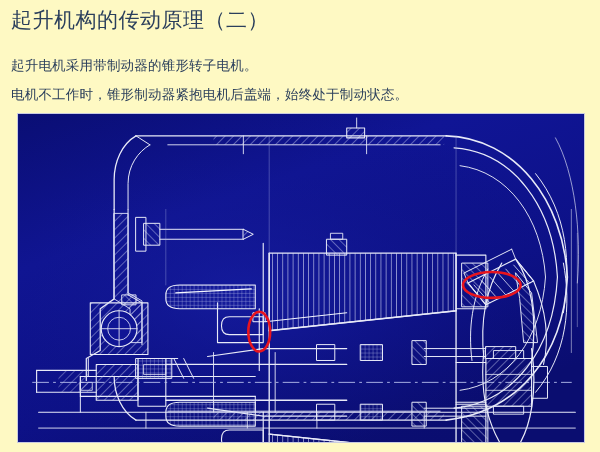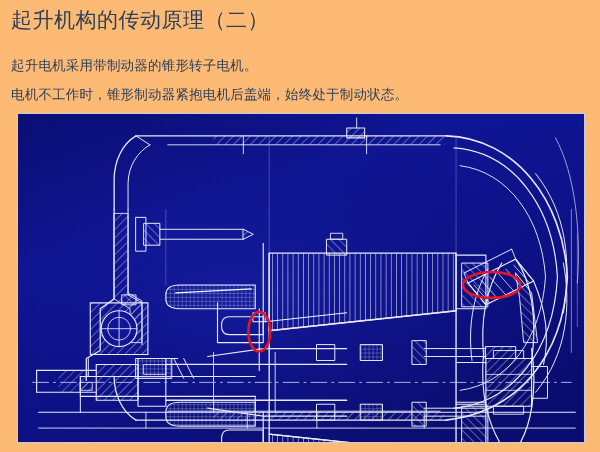--- a/index.html
+++ b/index.html
@@ -10,21 +10,21 @@
   body {
     width: 600px; height: 452px;
     position: relative;
     overflow: hidden;
     font-family: "Liberation Serif", "DejaVu Serif", serif;
   }
   .slide {
     position: absolute;
     left: 0; top: 0;
     width: 600px; height: 452px;
-    background: #fdba74;
+    background: #fef9c3;
   }
 
   
   .slide-title {
     position: absolute;
     left: 11px; top: 6px;
     font-size: 21px;
     line-height: 28px;
     letter-spacing: 0.5px;
     color: #2b3f5c;

